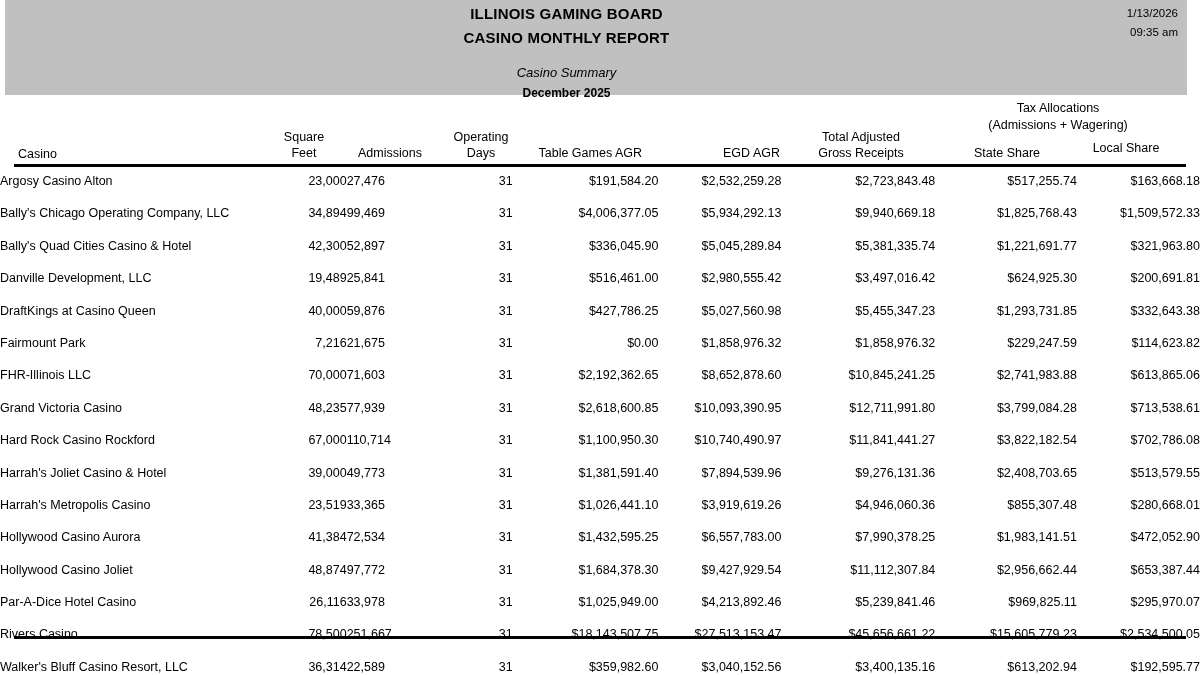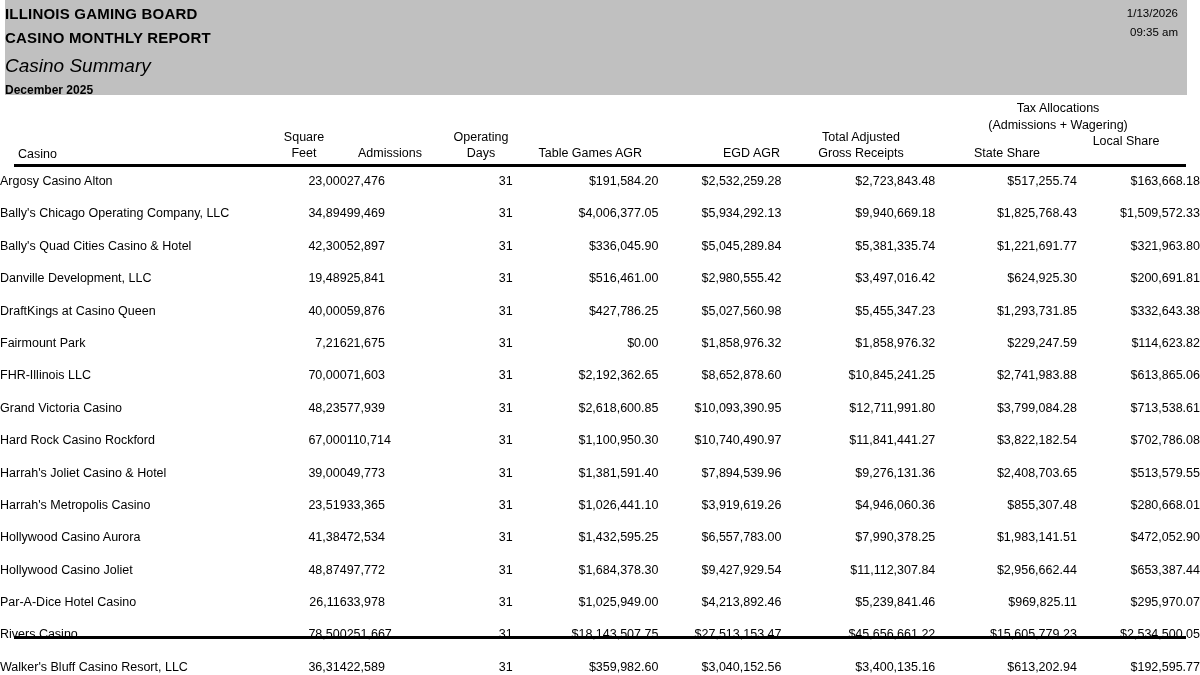--- a/index.html
+++ b/index.html
@@ -30,37 +30,39 @@
     top: 0;
     width: 1182px;
     height: 95px;
     background: #c0c0c0;
   }
   .header-center {
     position: absolute;
     left: 0;
     top: 0;
     width: 1067px;
+    text-align: center;
+    padding-left: 28px;
   }
   .hdr-line1 {
     font-size: 15px;
     font-weight: bold;
     letter-spacing: 0.2px;
     margin-top: 5px;
   }
   .hdr-line2 {
     font-size: 15px;
     font-weight: bold;
     letter-spacing: 0.2px;
     margin-top: 7px;
   }
   .hdr-line3 {
-    font-size: 19px;
+    font-size: 13px;
     font-style: italic;
-    margin-top: 9px;
+    margin-top: 19px;
   }
   .hdr-line4 {
     font-size: 12px;
     font-weight: bold;
     margin-top: 6px;
   }
   .header-right {
     position: absolute;
     right: 9px;
     top: 4px;
@@ -89,21 +91,21 @@
     text-align: center;
     line-height: 16px;
   }
   .ch-sqft     { left: 270px; width: 68px;  bottom: 3px; }
   .ch-adm      { left: 345px; width: 90px;  bottom: 3px; }
   .ch-days     { left: 440px; width: 82px;  bottom: 3px; }
   .ch-tga      { left: 520px; width: 122px; bottom: 3px; text-align: right; }
   .ch-egd      { left: 660px; width: 120px; bottom: 3px; text-align: right; }
   .ch-tagr     { left: 790px; width: 142px; bottom: 3px; text-align: center; }
   .ch-state    { left: 938px; width: 138px; bottom: 3px; text-align: center; }
-  .ch-local    { left: 1066px;width: 120px; bottom: 15px; text-align: center; }
+  .ch-local    { left: 1066px;width: 120px; bottom: 8px; text-align: center; }
 
   .ch-taxgroup {
     position: absolute;
     left: 930px;
     width: 256px;
     top: 4px;
     text-align: center;
     line-height: 17px;
   }
 

